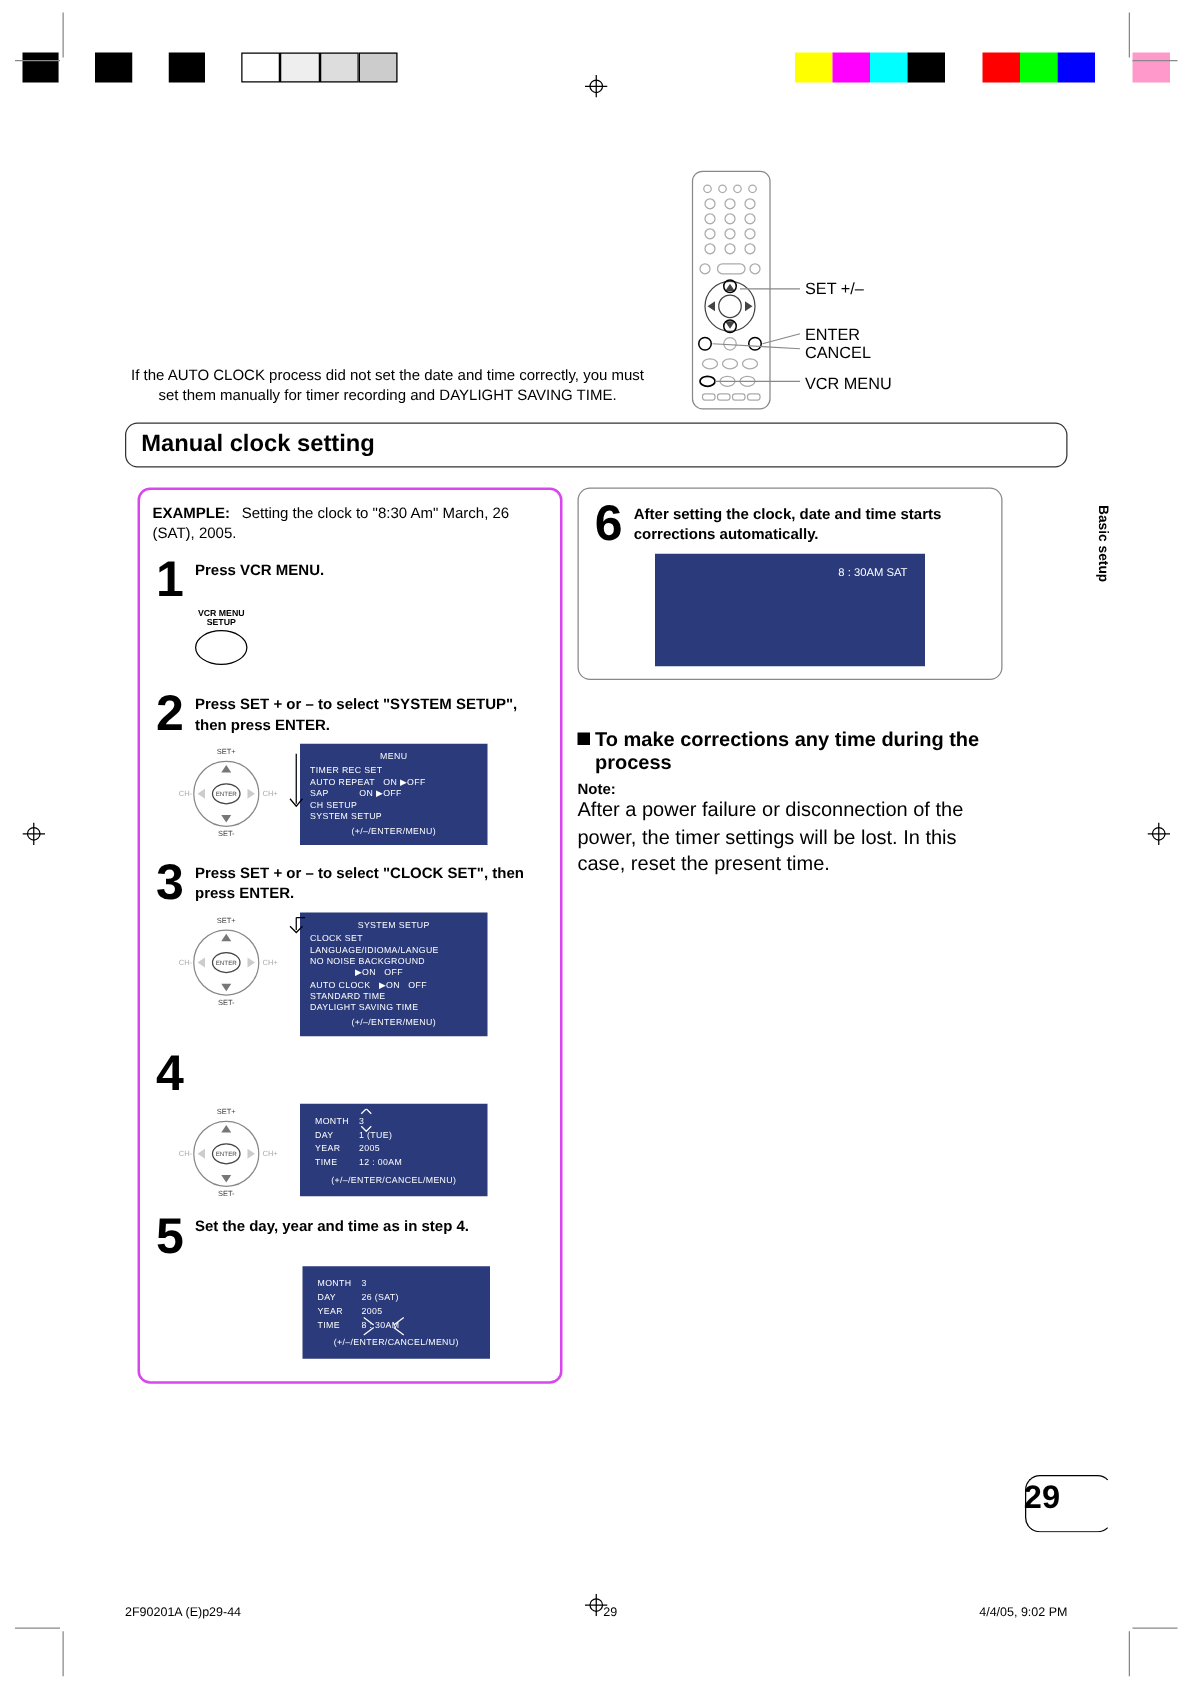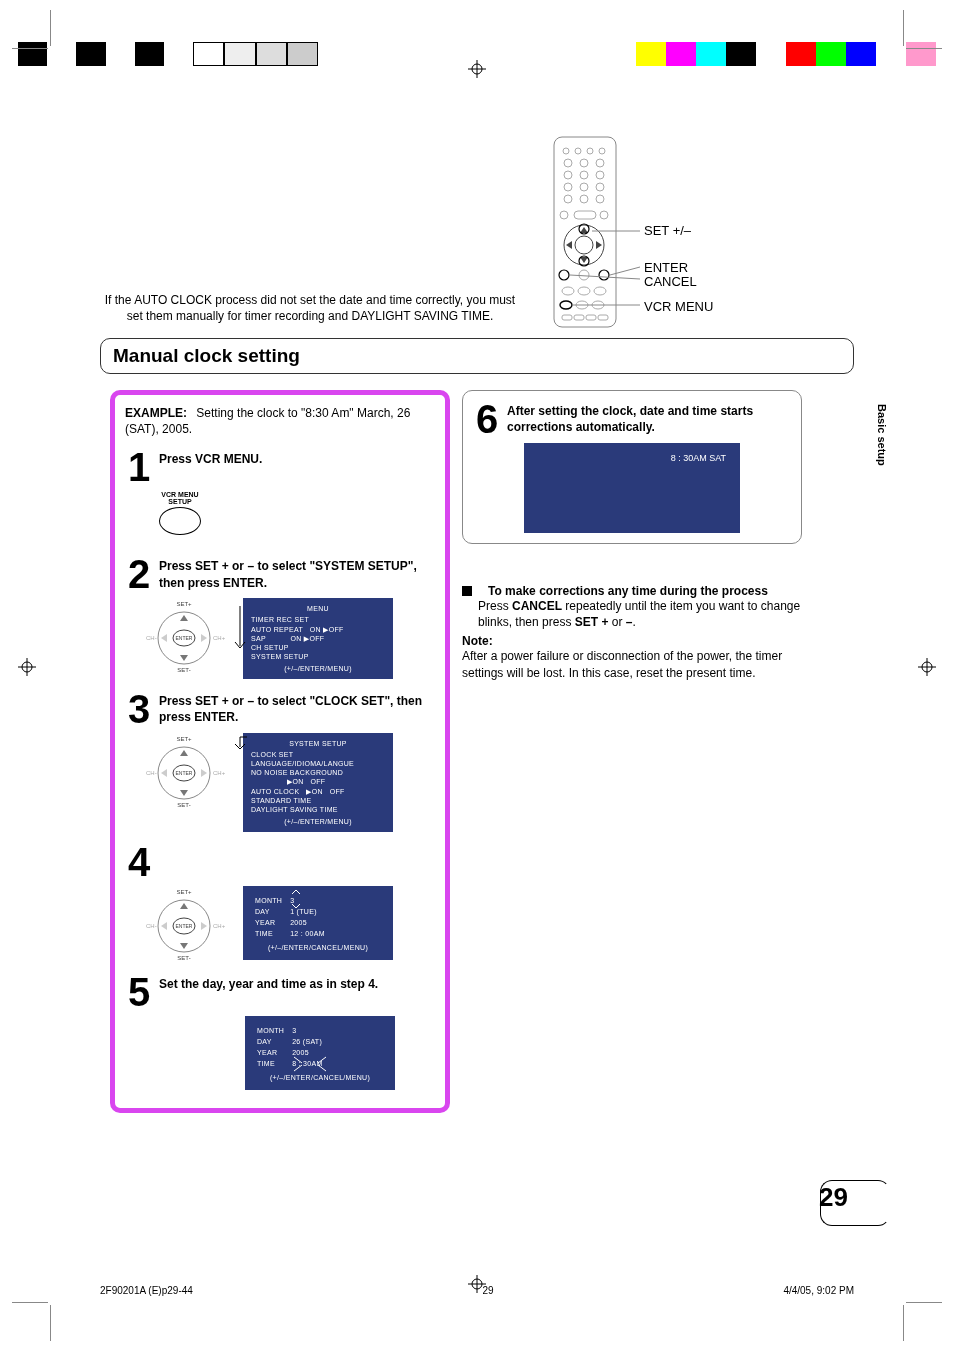--- a/index.html
+++ b/index.html
@@ -54,21 +54,21 @@
   .section-bar {
     position:absolute; top:238px; left:0; right:0;
     border:1px solid #333; border-radius:10px;
     padding:6px 12px;
     font-family: Arial; font-size:19px; font-weight:bold;
     background:#fff;
   }
 
   .col-left {
     position:absolute; top:290px; left:10px; width:340px;
-    border:5px solid #d946ef; border-radius:10px; padding:10px 10px 12px 10px;
+    border:2px solid #d946ef; border-radius:10px; padding:10px 10px 12px 10px;
   }
   .col-right-top {
     position:absolute; top:290px; left:362px; width:340px;
     border:1px solid #888; border-radius:10px; padding:10px;
   }
 
   .example-row { font-size:12px; margin-bottom:12px; line-height:1.35; }
   .example-row b { font-weight:bold; }
 
   .step { display:flex; align-items:flex-start; gap:6px; margin-top:6px; margin-bottom:6px; }
@@ -89,26 +89,26 @@
   .osd-screen {
     background:#2a3a7a; color:#fff; font-family:Arial; font-size:7px;
     padding:6px 8px; min-width:150px; position:relative;
     line-height:1.3; letter-spacing:0.3px;
   }
   .osd-screen .ttl { text-align:center; font-size:7px; margin-bottom:2px;}
   .osd-screen .row { white-space:pre; }
   .osd-screen .foot { text-align:center; margin-top:3px; font-size:7px;}
   .osd-table td { padding:0 6px 0 0; font-size:7px; color:#fff;}
 
-  .sub-bullet { display:flex; gap:16px; font-size:12px; margin-top:16px; }
+  .sub-bullet { display:flex; gap:4px; font-size:16px; margin-top:16px; }
   .sub-bullet .sq { width:10px; height:10px; background:#000; margin-top:2px; flex-shrink:0;}
   .sub-body { font-size:12px; line-height:1.35; margin-left:16px; }
 
   .note-head { font-weight:bold; font-size:12px; margin-top:4px;}
-  .note-body { font-size:12px; line-height:1.35; }
+  .note-body { font-size:16px; line-height:1.35; }
 
   .side-tab {
     position:absolute; top:304px; right:-34px;
     writing-mode:vertical-rl; font-size:11px; font-weight:bold;
   }
 
   .page-num {
     position:absolute; bottom:4px; right:0;
     border:1px solid #000; border-radius:10px 0 0 10px; border-right:none;
     padding:4px 6px 4px 14px;
@@ -440,23 +440,20 @@
     <div class="vcr-screen">
       <span>8 : 30AM  SAT</span>
     </div>
   </div>
 
   <div style="position:absolute; top:468px; left:362px; width:340px">
     <div class="sub-bullet">
       <div class="sq"></div>
       <b>To make corrections any time during the process</b>
     </div>
-    <div class="sub-body">
-      <span>Press </span><b>CANCEL</b><span> repeatedly until the item you want to change blinks, then press </span><b>SET +</b><span> or </span><b data="" help="text-bold">–</b><span>.</span>
-    </div>
 
     <div class="note-head">Note:</div>
     <div class="note-body">After a power failure or disconnection of the power, the timer settings will be lost. In this case, reset the present time.</div>
   </div>
 
   <div class="side-tab">Basic setup</div>
 
   <div class="page-num-border"></div>
   <div class="page-num" style="border:none">29</div>
 

